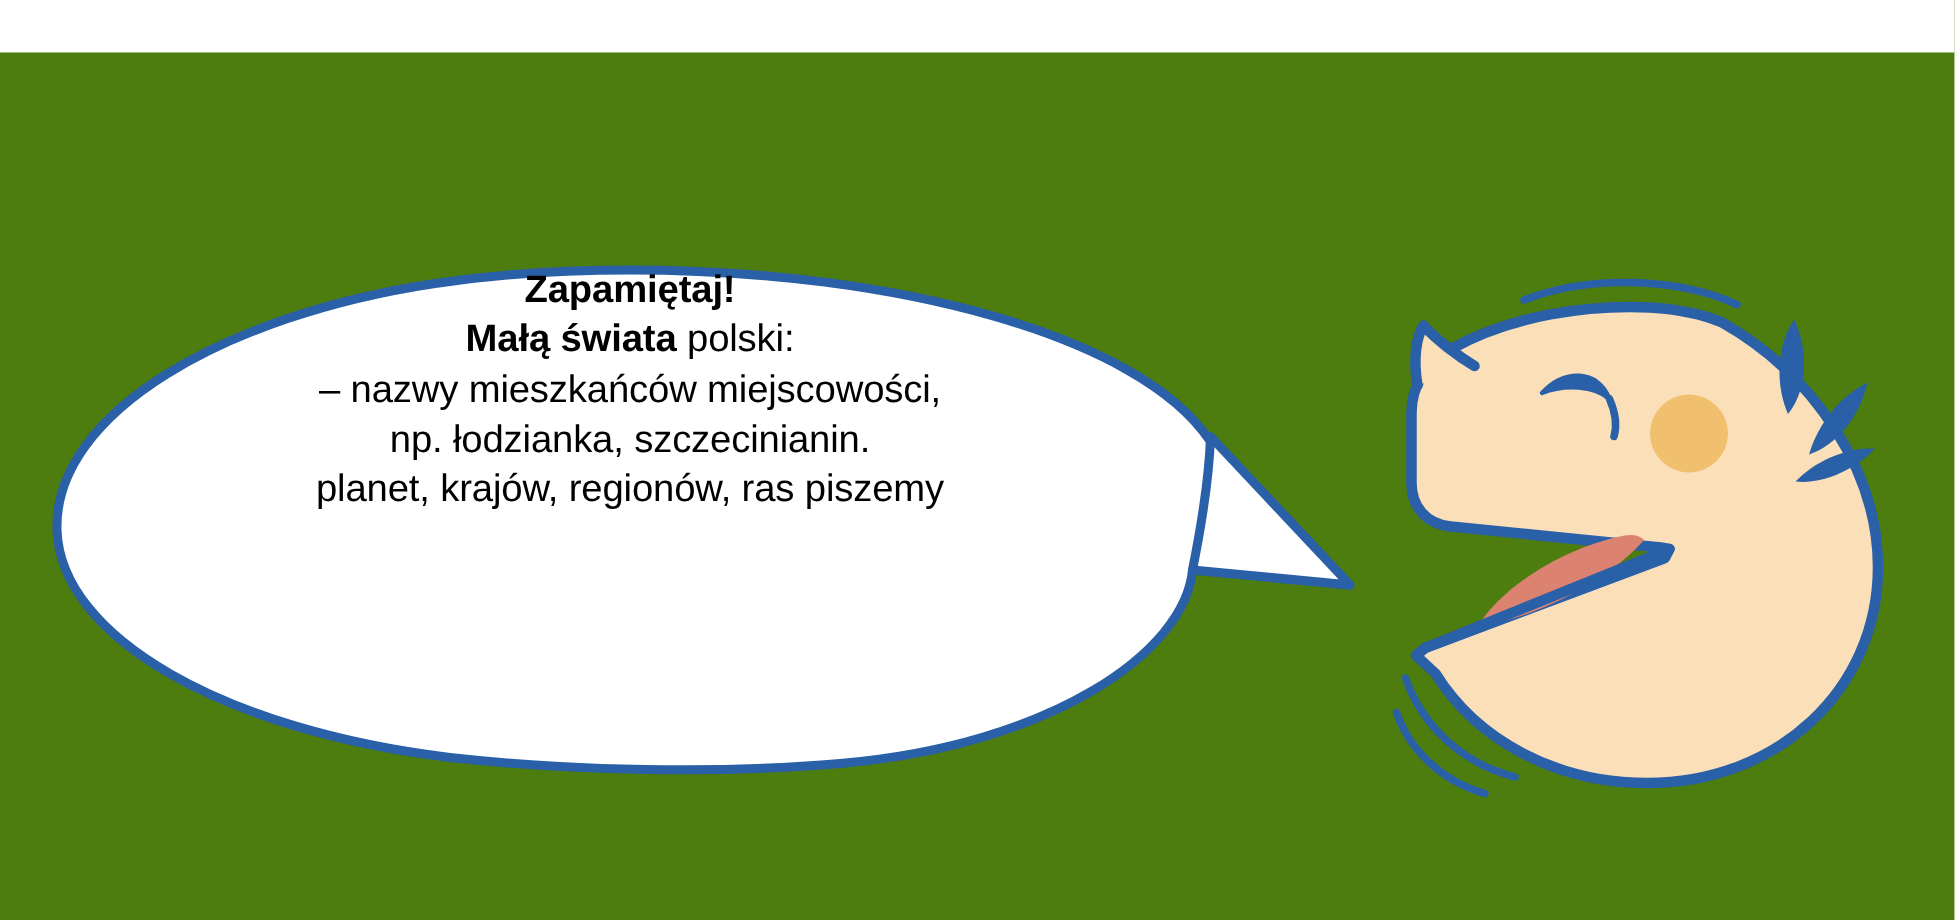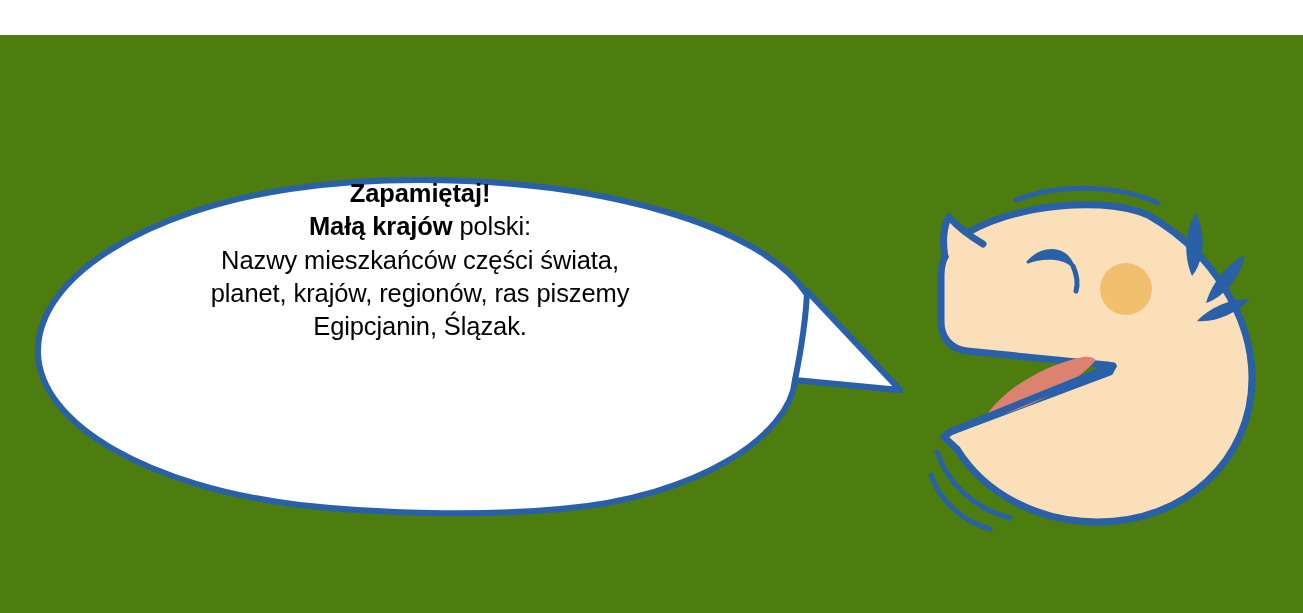--- a/index.html
+++ b/index.html
@@ -117,26 +117,26 @@
       <path d="M 1250 264 C 1236 279, 1214 288, 1197 286
                C 1210 272, 1232 263, 1250 264 Z" fill="#2A60A8"></path>
     </g>
   </svg>
 
   <div class="bubble-text">
     <span class="bubble-line">
       <span class="b">Zapamiętaj!</span>
     </span>
     <span class="bubble-line">
-      <span class="b">Małą krajów</span><span class="n"> polski:</span>
+      <span class="b">Małą świata</span><span class="n"> polski:</span>
     </span>
     <span class="bubble-line">
-      <span class="n">Nazwy mieszkańców części świata,</span>
+      <span class="n">– nazwy mieszkańców miejscowości,</span>
+    </span>
+    <span class="bubble-line">
+      <span class="n">np. łodzianka, szczecinianin.</span>
     </span>
     <span class="bubble-line">
       <span class="n">planet, krajów, regionów, ras piszemy</span>
-    </span>
-    <span class="bubble-line">
-      <span class="n">Egipcjanin, Ślązak.</span>
     </span>
   </div>
 
 </div>
 
 </body></html>

